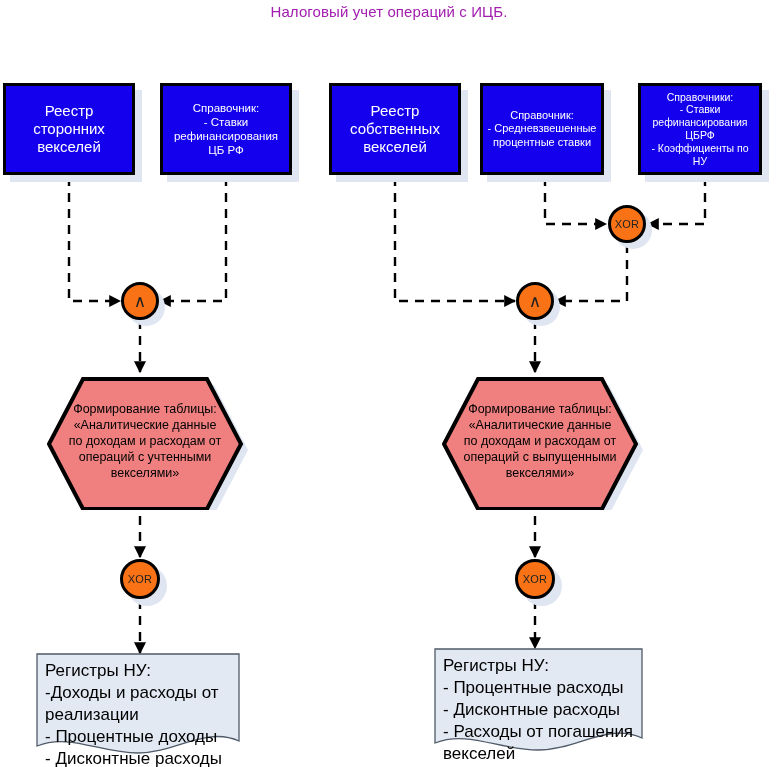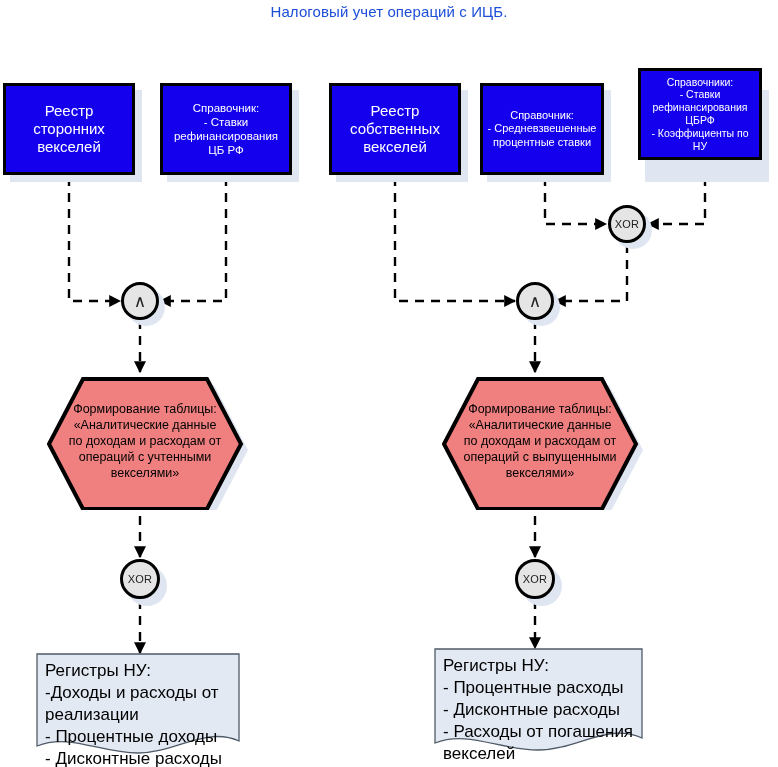--- a/index.html
+++ b/index.html
@@ -23,21 +23,21 @@
     top: 0;
   }
 
   .title {
     position: absolute;
     left: 0;
     top: 3px;
     width: 778px;
     text-align: center;
     font-size: 15px;
-    color: #1d4ed8;
+    color: #a21caf;
     letter-spacing: 0.1px;
   }
 
   
   .src-box {
     position: absolute;
     box-sizing: border-box;
     background: #1500ee;
     border: 3px solid #000000;
     color: #ffffff;
@@ -73,21 +73,21 @@
     padding: 0 20px;
     box-sizing: border-box;
   }
 
   
   .gate {
     position: absolute;
     box-sizing: border-box;
     border: 3px solid #000000;
     border-radius: 50%;
-    background: #e5e5e5;
+    background: #f97316;
     display: flex;
     align-items: center;
     justify-content: center;
     color: #222222;
     z-index: 5;
   }
   .gate.and { font-size: 17px; line-height: 1; }
   .gate.xor { font-size: 11px; letter-spacing: 0.3px; }
   .gate-shadow {
     position: absolute;
@@ -165,21 +165,21 @@
   <div class="src-box" style="left:329px; top:83px;  width:132px; height:92px; font-size:15px;">Реестр
 собственных
 векселей</div>
 
   <div class="src-shadow" style="left:487px; top:90px;  width:124px; height:92px;"></div>
   <div class="src-box" style="left:480px; top:83px;  width:124px; height:92px; font-size:11px;">Справочник:
 - Средневзвешенные
 процентные ставки</div>
 
   <div class="src-shadow" style="left:645px; top:90px;  width:124px; height:92px;"></div>
-  <div class="src-box" style="left:638px; top:68px;  width:124px; height:92px; font-size:10.5px;">Справочники:
+  <div class="src-box" style="left:638px; top:83px;  width:124px; height:92px; font-size:10.5px;">Справочники:
 - Ставки
 рефинансирования
 ЦБРФ
 - Коэффициенты по
 НУ</div>
 
   <div class="hexwrap" style="left:47px; top:372px; width:196px; height:130px;">
     <svg width="204" height="138" style="position:absolute;left:0;top:0;">
       <polygon points="36,7 160,7 194,72 160,137 36,137 2,72" fill="#dfe6f2" stroke="none" transform="translate(7,6)"></polygon>
       <polygon points="36,7 160,7 194,72 160,137 36,137 2,72" fill="#F08080" stroke="#000000" stroke-width="4"></polygon>

